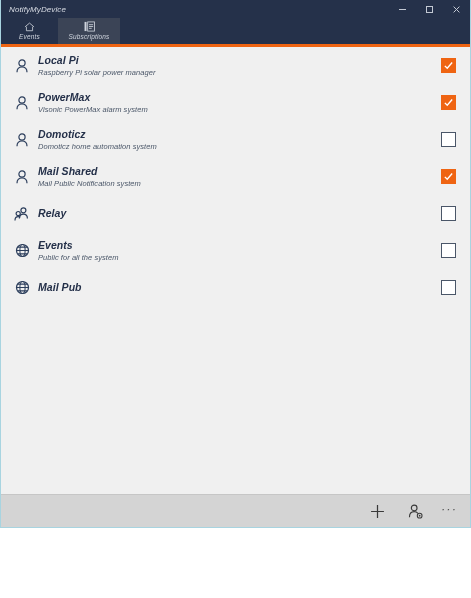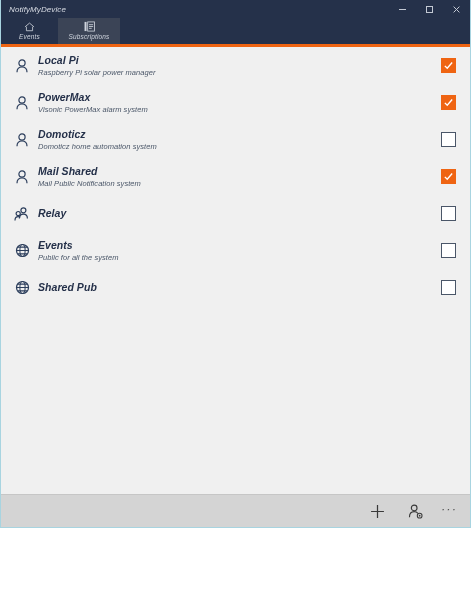--- a/index.html
+++ b/index.html
@@ -371,21 +371,21 @@
     <div class="row">
       <div class="row-ico">
         <svg width="15" height="15" viewBox="0 0 16 16">
           <circle cx="8" cy="8" r="6.4" stroke="currentColor" stroke-width="1.3" fill="none"></circle>
           <ellipse cx="8" cy="8" rx="2.8" ry="6.4" stroke="currentColor" stroke-width="1.1" fill="none"></ellipse>
           <path d="M1.6 8 H14.4" stroke="currentColor" stroke-width="1.1"></path>
           <path d="M2.9 4.4 H13.1 M2.9 11.6 H13.1" stroke="currentColor" stroke-width="1.1"></path>
         </svg>
       </div>
       <div class="row-text">
-        <div class="row-title">Shared Pub</div>
+        <div class="row-title">Mail Pub</div>
       </div>
       <div class="cbox">
         
       </div>
     </div>
 
   </div>
 
   <div class="cmdbar">
 

